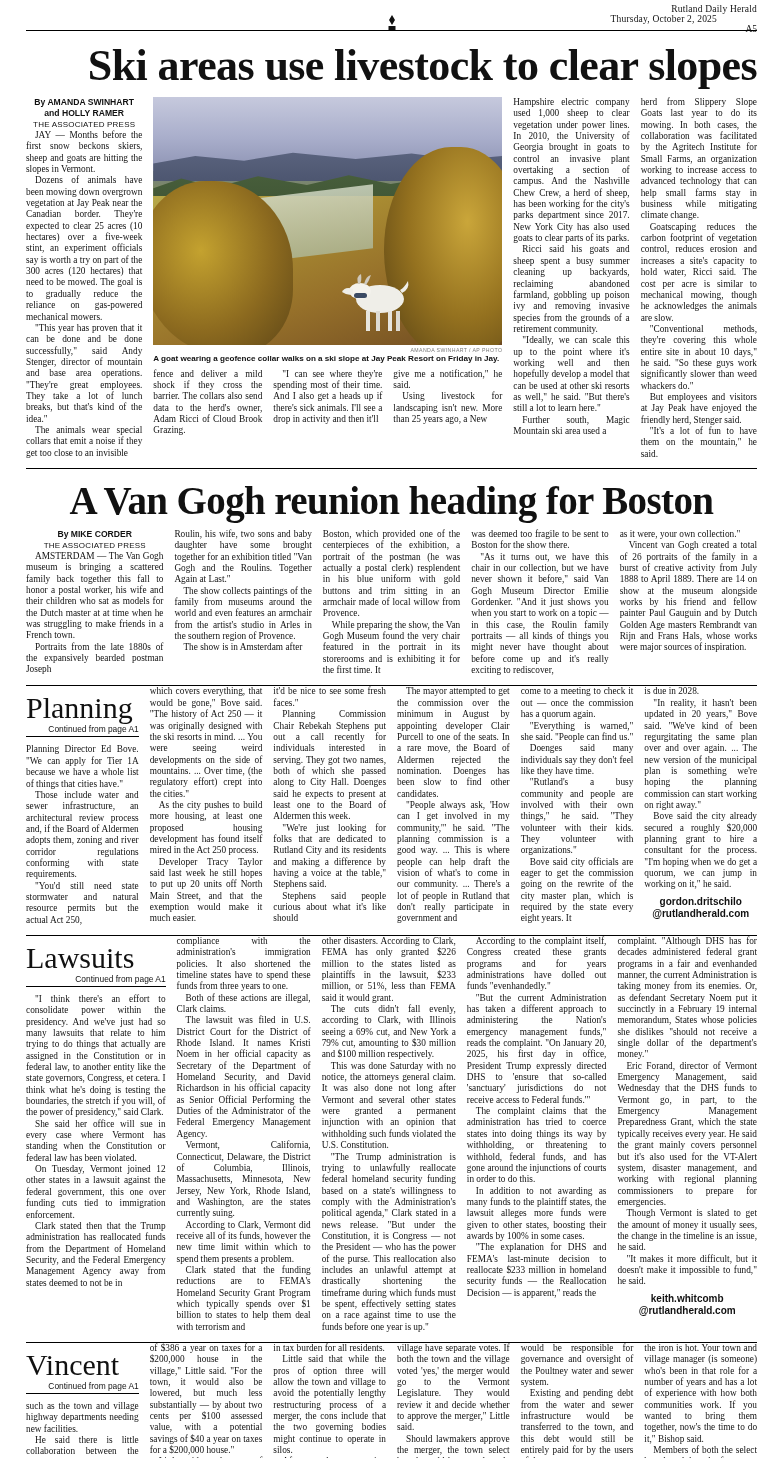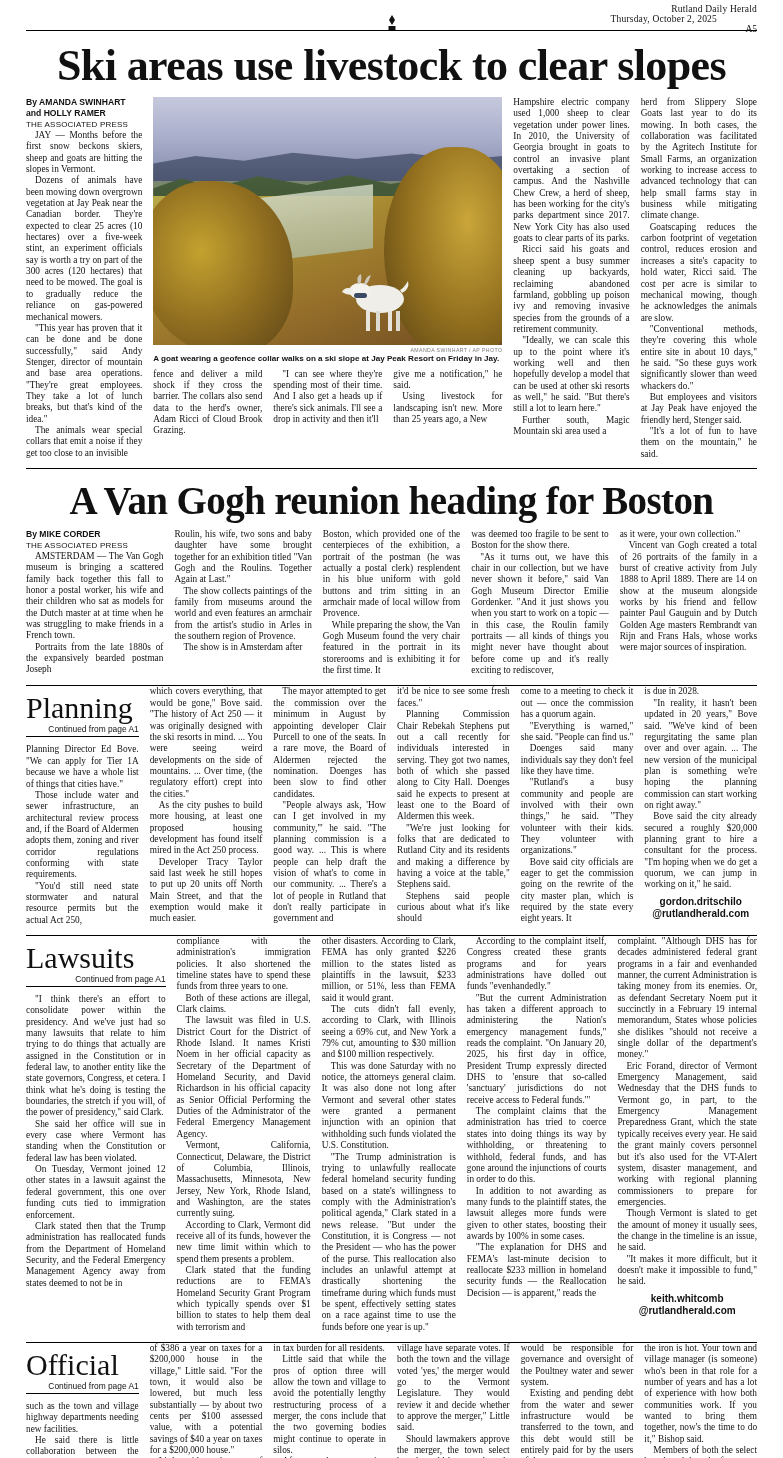--- a/index.html
+++ b/index.html
@@ -62,28 +62,29 @@
   }
 
   
   h1.headline {
     font-family: "Liberation Serif", serif;
     font-weight: 700;
     font-size: 44px;
     line-height: 50px;
     margin: 10px 0 6px 0;
     letter-spacing: -0.6px;
-    text-align: center;
+    text-align: right;
   }
   h1.headline.centered { text-align: center; font-size: 39px; line-height: 44px;}
 
   .byline {
     font-family: "Liberation Sans", sans-serif;
     font-weight: 700;
     font-size: 8.6px;
+    text-align: center;
     line-height: 11px;
   }
   .byline .ap {
     font-weight: 400;
     font-size: 8px;
     letter-spacing: .2px;
   }
 
   
   .cols {
@@ -336,28 +337,28 @@
       <p class="body noindent">Planning Director Ed Bove. "We can apply for Tier 1A because we have a whole list of things that cities have."</p>
       <p class="body">Those include water and sewer infrastructure, an architectural review process and, if the Board of Aldermen adopts them, zoning and river corridor regulations conforming with state requirements.</p>
       <p class="body">"You'd still need state stormwater and natural resource permits but the actual Act 250,</p>
     </div>
     <div class="col">
       <p class="body noindent">which covers everything, that would be gone," Bove said. "The history of Act 250 — it was originally designed with the ski resorts in mind. ... You were seeing weird developments on the side of mountains. ... Over time, (the regulatory effort) crept into the cities."</p>
       <p class="body">As the city pushes to build more housing, at least one proposed housing development has found itself mired in the Act 250 process.</p>
       <p class="body">Developer Tracy Taylor said last week he still hopes to put up 20 units off North Main Street, and that the exemption would make it much easier.</p>
     </div>
     <div class="col">
-      <p class="body">The mayor attempted to get the commission over the minimum in August by appointing developer Clair Purcell to one of the seats. In a rare move, the Board of Aldermen rejected the nomination. Doenges has been slow to find other candidates.</p>
-      <p class="body">"People always ask, 'How can I get involved in my community,'" he said. "The planning commission is a good way. ... This is where people can help draft the vision of what's to come in our community. ... There's a lot of people in Rutland that don't really participate in government and</p>
-    </div>
-    <div class="col">
       <p class="body noindent">it'd be nice to see some fresh faces."</p>
       <p class="body">Planning Commission Chair Rebekah Stephens put out a call recently for individuals interested in serving. They got two names, both of which she passed along to City Hall. Doenges said he expects to present at least one to the Board of Aldermen this week.</p>
       <p class="body">"We're just looking for folks that are dedicated to Rutland City and its residents and making a difference by having a voice at the table," Stephens said.</p>
       <p class="body">Stephens said people curious about what it's like should</p>
+    </div>
+    <div class="col">
+      <p class="body">The mayor attempted to get the commission over the minimum in August by appointing developer Clair Purcell to one of the seats. In a rare move, the Board of Aldermen rejected the nomination. Doenges has been slow to find other candidates.</p>
+      <p class="body">"People always ask, 'How can I get involved in my community,'" he said. "The planning commission is a good way. ... This is where people can help draft the vision of what's to come in our community. ... There's a lot of people in Rutland that don't really participate in government and</p>
     </div>
     <div class="col">
       <p class="body noindent">come to a meeting to check it out — once the commission has a quorum again.</p>
       <p class="body">"Everything is warned," she said. "People can find us."</p>
       <p class="body">Doenges said many individuals say they don't feel like they have time.</p>
       <p class="body">"Rutland's a busy community and people are involved with their own things," he said. "They volunteer with their kids. They volunteer with organizations."</p>
       <p class="body">Bove said city officials are eager to get the commission going on the rewrite of the city master plan, which is required by the state every eight years. It</p>
     </div>
     <div class="col">
       <p class="body noindent">is due in 2028.</p>
@@ -415,21 +416,21 @@
         <div>keith.whitcomb</div>
         <div>@rutlandherald.com</div>
       </div>
     </div>
   </div>
 
   <hr class="sec-rule">
 
   <div class="cols">
     <div class="col">
-      <div class="jump-head">Official</div>
+      <div class="jump-head">Vincent</div>
       <div class="jump-cont">Continued from page A1</div>
       <p class="body noindent">such as the town and village highway departments needing new facilities.</p>
       <p class="body">He said there is little collaboration between the Downtown Revitalization Committee and the community economic development director, both of which are intended to serve the town and village.</p>
 
     </div>
     <div class="col">
       <p class="body noindent">of $386 a year on taxes for a $200,000 house in the village," Little said. "For the town, it would also be lowered, but much less substantially — by about two cents per $100 assessed value, with a potential savings of $40 a year on taxes for a $200,000 house."</p>
       <p class="body">Little said another pro of option two would include the elimination of two forms of government, allowing for fewer frictions, increased transparency, and improved civic engagement.</p>
 
     </div>

